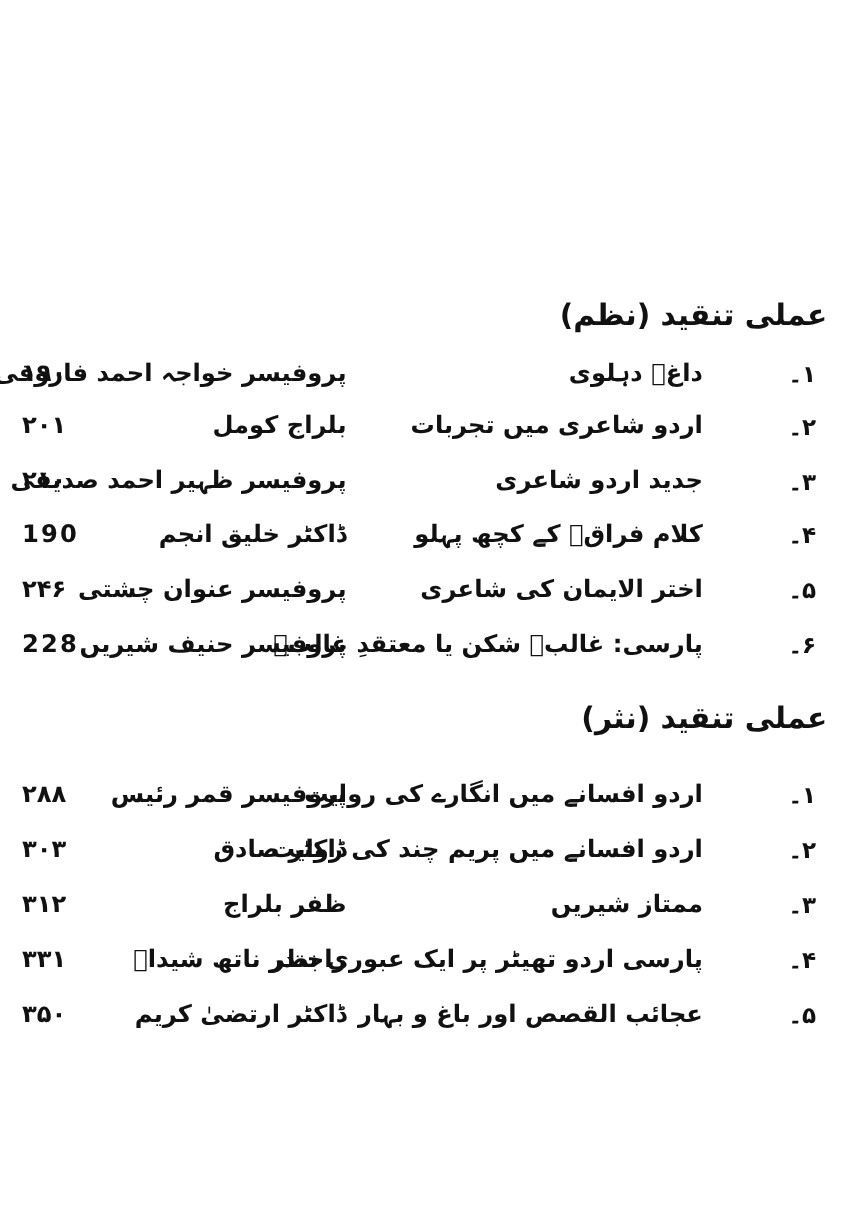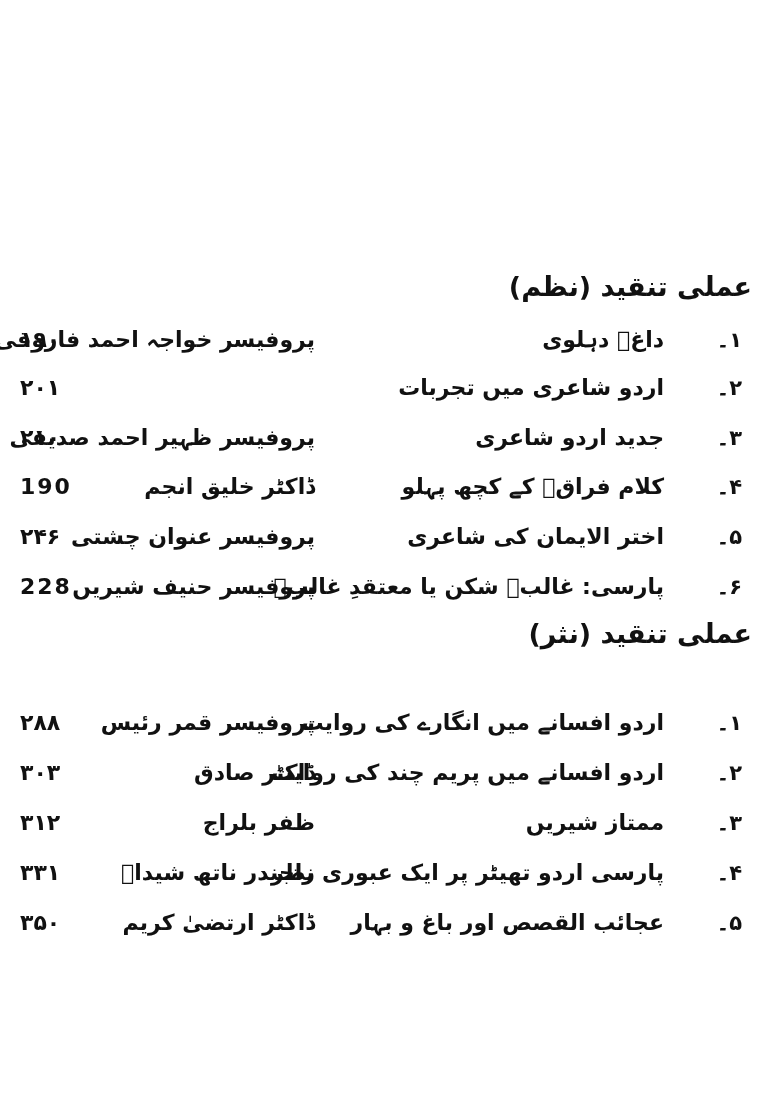--- a/index.html
+++ b/index.html
@@ -41,21 +41,21 @@
       position: absolute;
       right: 38px;
       direction: rtl;
       font-size: 21px;
       font-weight: bold;
       white-space: nowrap;
       line-height: 40px;
     }
     .title {
       position: absolute;
-      right: 116px;
+      right: 141px;
       direction: rtl;
       font-size: 22px;
       font-weight: bold;
       white-space: nowrap;
       line-height: 40px;
       text-align: right;
     }
     .author {
       position: absolute;
       right: 465px;
@@ -89,20 +89,21 @@
   <div class="row" style="top:320px;">
     <span class="num">۱۔</span>
     <span class="title">داغؔ دہلوی</span>
     <span class="author">پروفیسر خواجہ احمد فاروقی</span>
     <span class="page-num">۱۹۰</span>
   </div>
 
   <div class="row" style="top:368px;">
     <span class="num">۲۔</span>
     <span class="title">اردو شاعری میں تجربات</span>
+    <span class="author">بلراج کومل</span>
     <span class="page-num">۲۰۱</span>
   </div>
 
   <div class="row" style="top:418px;">
     <span class="num">۳۔</span>
     <span class="title">جدید اردو شاعری</span>
     <span class="author">پروفیسر ظہیر احمد صدیقی</span>
     <span class="page-num">۲۱۰</span>
   </div>
 
@@ -120,21 +121,21 @@
     <span class="page-num">۲۴۶</span>
   </div>
 
   <div class="row" style="top:567px;">
     <span class="num">۶۔</span>
     <span class="title">پارسی: غالبؔ شکن یا معتقدِ غالبؔ</span>
     <span class="author">پروفیسر حنیف شیریں</span>
     <span class="page-num">228</span>
   </div>
 
-  <div class="section-title" style="top:620px;">عملی تنقید (نثر)</div>
+  <div class="section-title" style="top:640px;">عملی تنقید (نثر)</div>
 
   <div class="row" style="top:703px;">
     <span class="num">۱۔</span>
     <span class="title">اردو افسانے میں انگارے کی روایت</span>
     <span class="author">پروفیسر قمر رئیس</span>
     <span class="page-num">۲۸۸</span>
   </div>
 
   <div class="row" style="top:753px;">
     <span class="num">۲۔</span>

